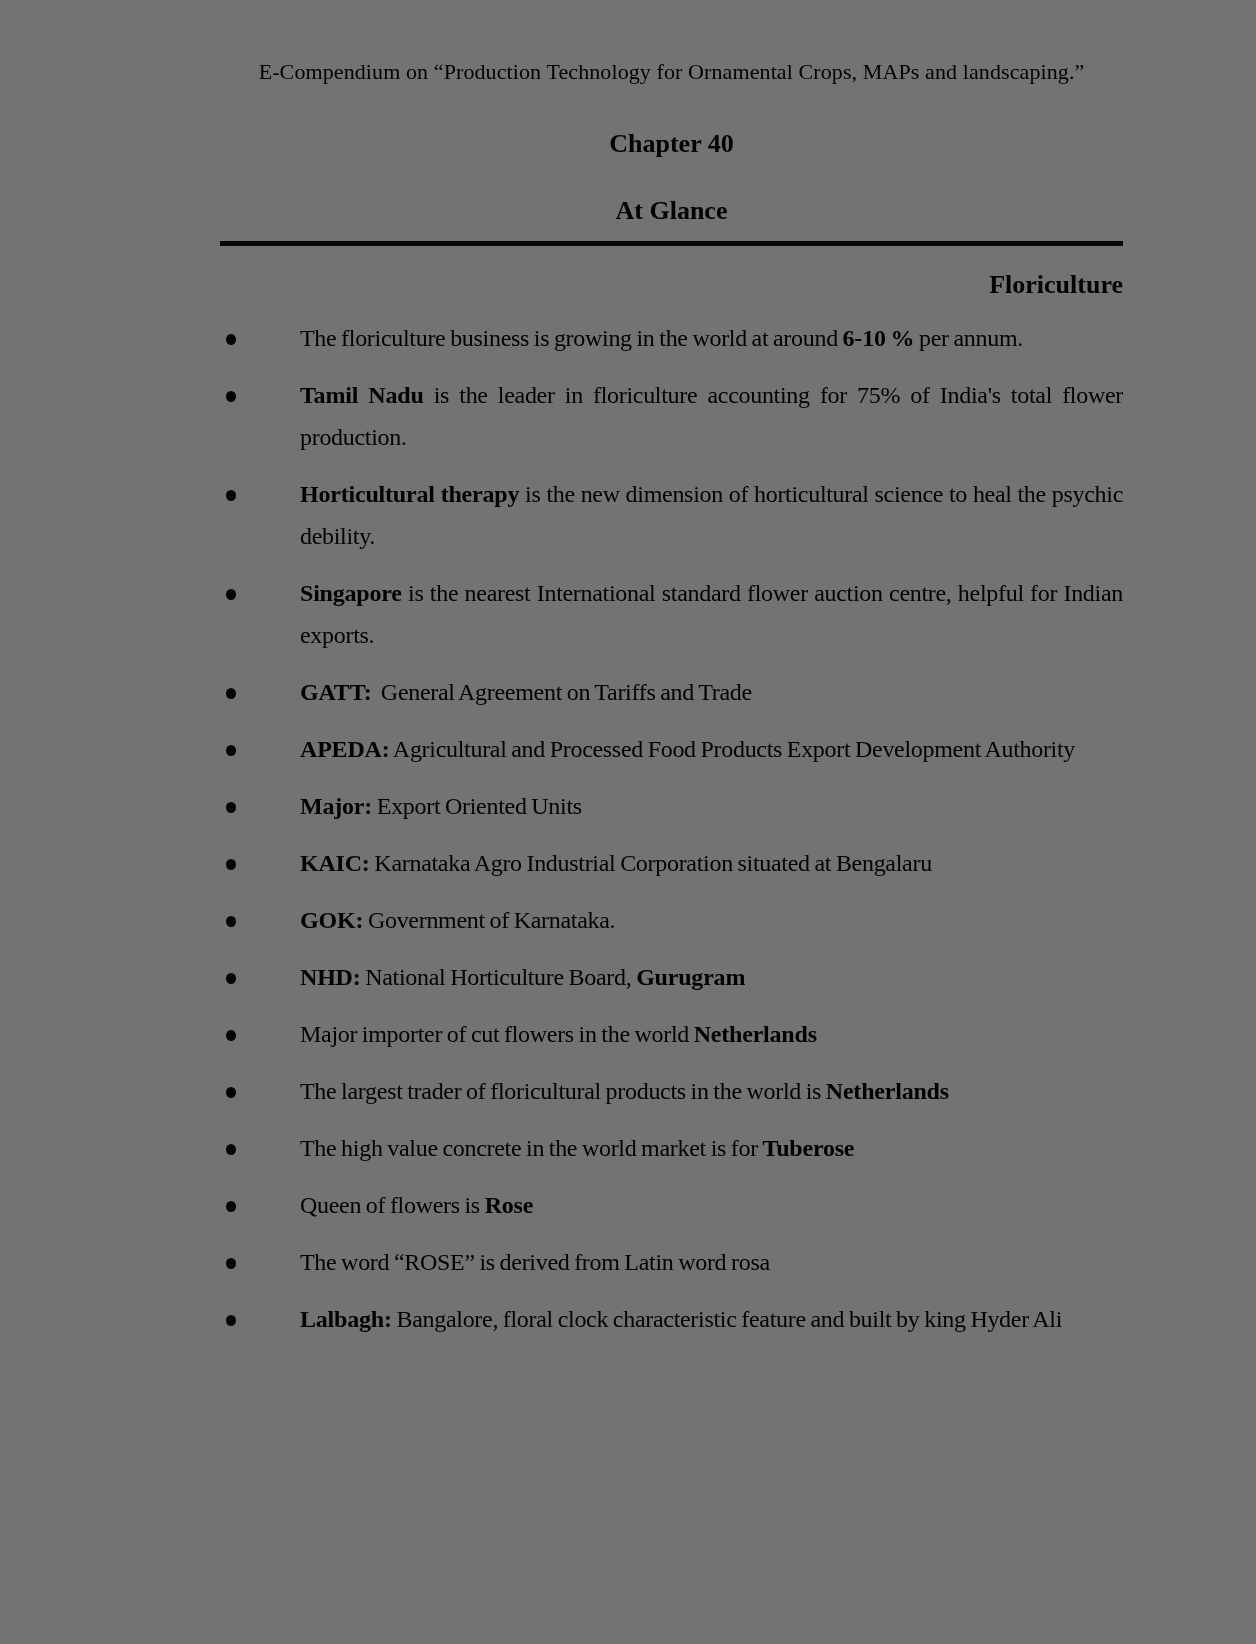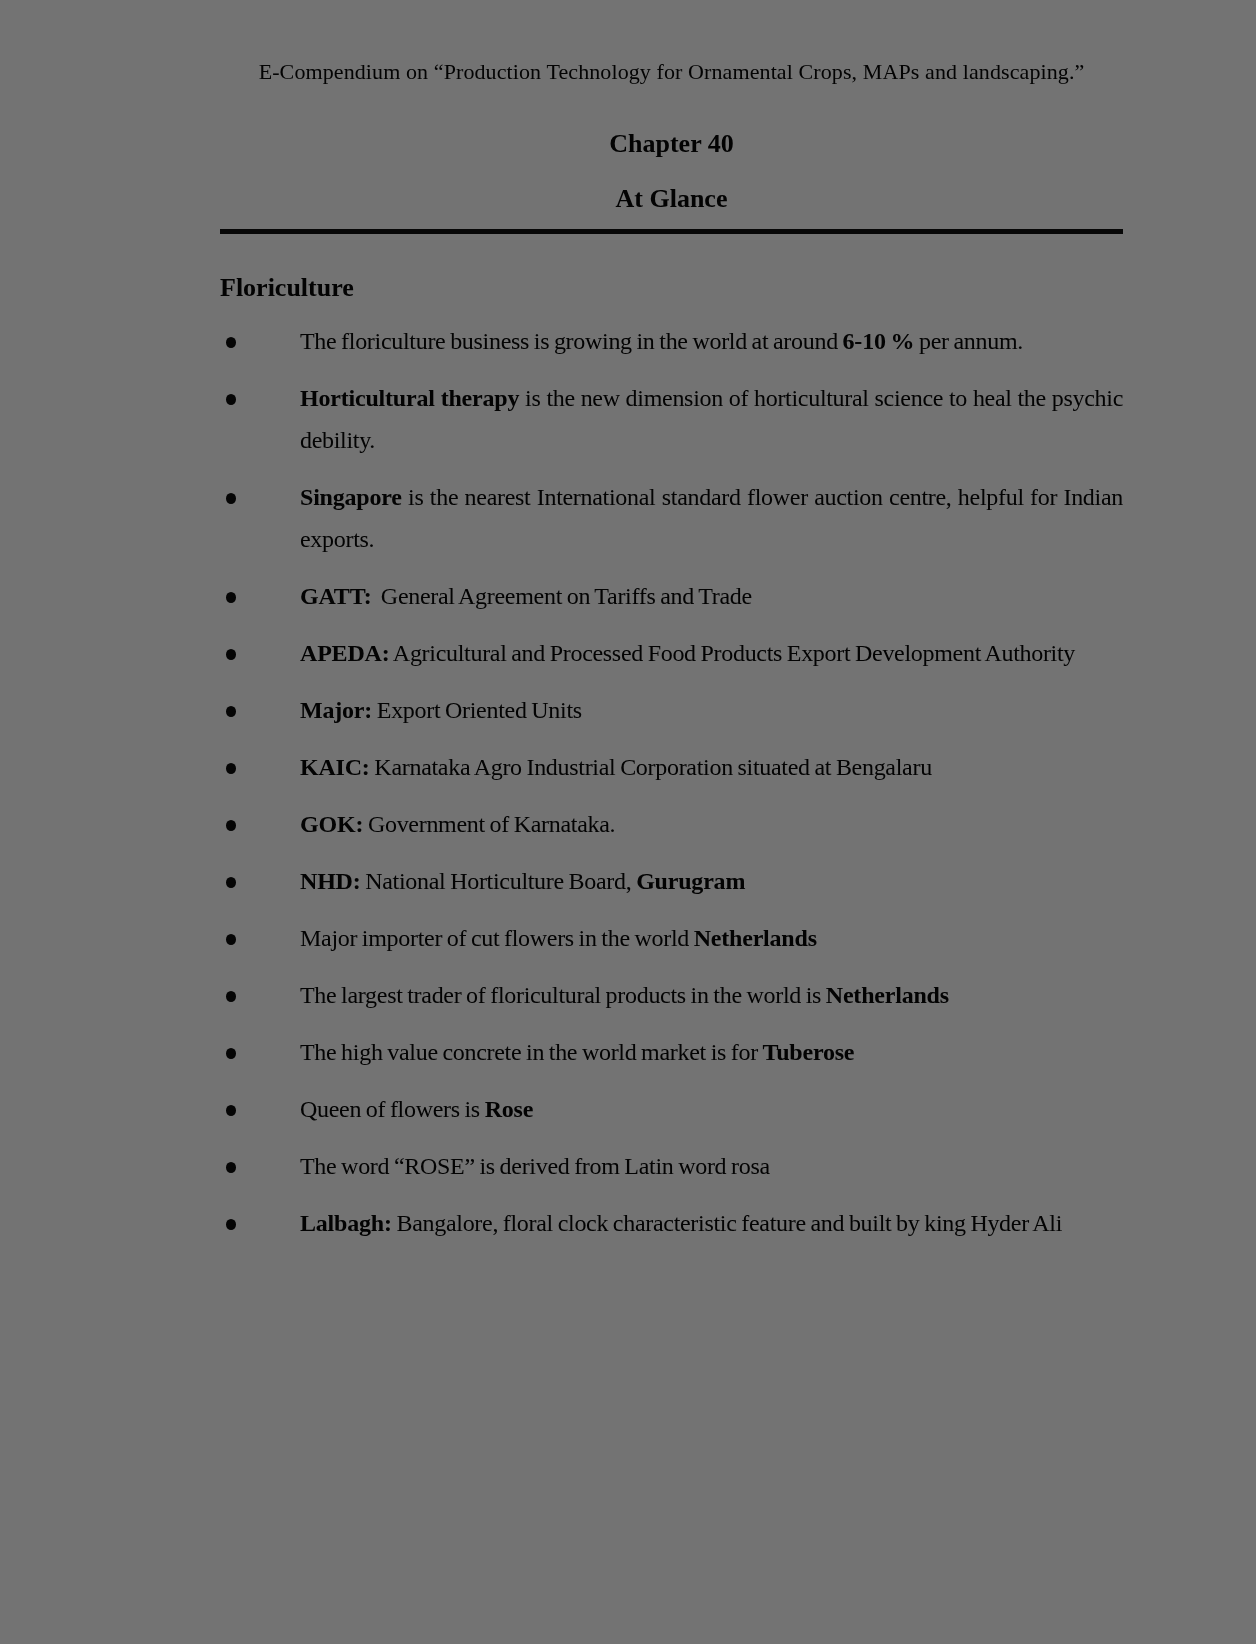--- a/index.html
+++ b/index.html
@@ -27,36 +27,37 @@
     letter-spacing: 0.1px;
   }
   .chapter-title {
     margin-top: 40px;
     text-align: center;
     font-weight: bold;
     font-size: 26px;
     line-height: 34px;
   }
   .section-title {
-    margin-top: 21px;
+    margin-top: 33px;
     text-align: center;
     font-weight: bold;
     font-size: 26px;
     line-height: 34px;
   }
   .rule {
     margin-top: 13px;
     height: 5px;
     background: #070707;
   }
   .section-heading {
-    margin-top: 36px;
+    margin-top: 21px;
     font-weight: bold;
     font-size: 26px;
     line-height: 36px;
+    text-align: right;
   }
   ul.bullets {
     list-style: none;
     margin: 14px 0 0 0;
     padding: 0;
   }
   ul.bullets li {
     position: relative;
     padding-left: 80px;
     margin-bottom: 15px;
@@ -87,20 +88,21 @@
     <div class="chapter-title">Chapter 40</div>
 
     <div class="section-title">At Glance</div>
 
     <div class="rule"></div>
 
     <div class="section-heading">Floriculture</div>
 
     <ul class="bullets">
         <li><span class="dot"></span><span><span>The floriculture business is growing in the world at around </span><b>6-10 %</b><span> per annum.</span></span></li>
+        <li><span class="dot"></span><span><b>Tamil Nadu</b><span> is the leader in floriculture accounting for 75% of India's total flower production.</span></span></li>
         <li><span class="dot"></span><span><b>Horticultural therapy</b><span> is the new dimension of horticultural science to heal the psychic debility.</span></span></li>
         <li><span class="dot"></span><span><b>Singapore</b><span> is the nearest International standard flower auction centre, helpful for Indian exports.</span></span></li>
         <li><span class="dot"></span><span><b>GATT:</b><span>&nbsp; General Agreement on Tariffs and Trade</span></span></li>
         <li><span class="dot"></span><span><b>APEDA:</b><span> Agricultural and Processed Food Products Export Development Authority</span></span></li>
         <li><span class="dot"></span><span><b>Major:</b><span> Export Oriented Units</span></span></li>
         <li><span class="dot"></span><span><b>KAIC:</b><span> Karnataka Agro Industrial Corporation situated at Bengalaru</span></span></li>
         <li><span class="dot"></span><span><b>GOK:</b><span> Government of Karnataka.</span></span></li>
         <li><span class="dot"></span><span><b>NHD:</b><span> National Horticulture Board, </span><b>Gurugram</b></span></li>
         <li><span class="dot"></span><span><span>Major importer of cut flowers in the world </span><b>Netherlands</b></span></li>
         <li><span class="dot"></span><span><span>The largest trader of floricultural products in the world is </span><b>Netherlands</b></span></li>

